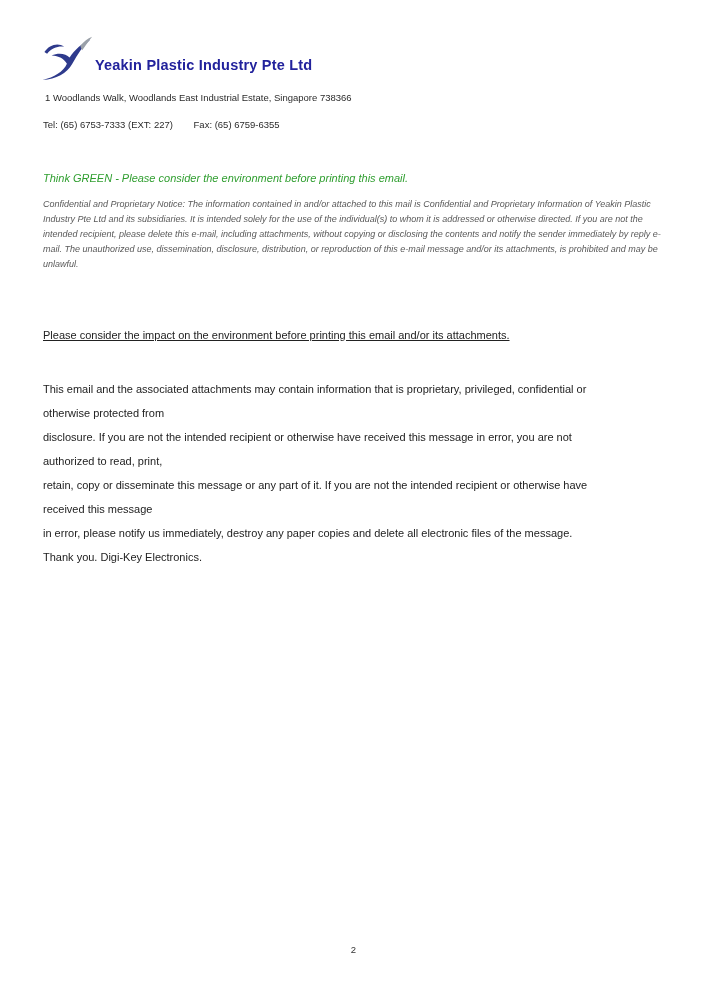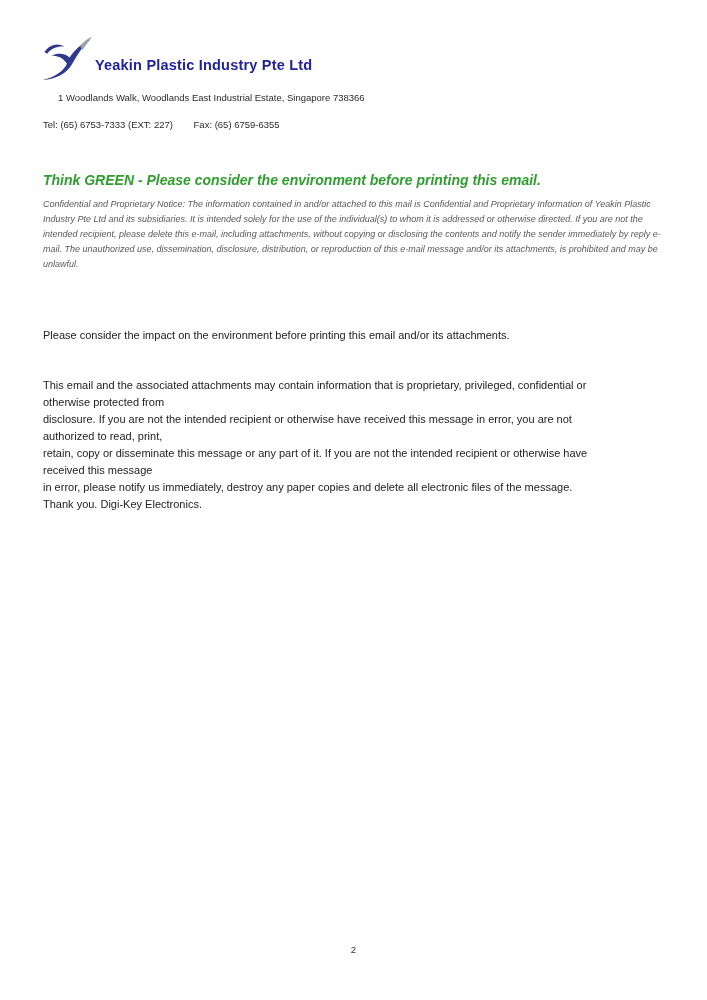--- a/index.html
+++ b/index.html
@@ -13,49 +13,49 @@
 
   .logo { position:absolute; left:39px; top:35px; width:54px; height:52px; }
 
   .company-name {
     position:absolute; left:95px; top:57px; margin:0;
     font-size:14.5px; font-weight:bold; letter-spacing:0.2px;
     color:#22229c;
     text-align:right;
   }
   .address {
-    position:absolute; left:58px; top:92px;
+    position:absolute; left:45px; top:92px;
     font-size:9.5px; color:#2b2b2b;
   }
   .contact {
     position:absolute; left:43px; top:119px;
     font-size:9.5px; color:#2b2b2b;
   }
   .contact .fax { margin-left:18px;text-align:right; }
 
   .eco-banner {
     position:absolute; left:43px; top:172px;
-    font-size:14px; font-weight:bold; font-style:italic;
+    font-size:11px; font-weight:normal; font-style:italic;
     color:#2f9e2f;
   }
 
   .notice {
     position:absolute; left:43px; top:197px; width:622px;
     font-size:9px; line-height:15px; font-style:italic;
     color:#595959;
   }
 
   .eco-note {
     position:absolute; left:43px; top:329px; width:640px;
-    font-size:11px; color:#222222;
+    font-size:11px; color:#222222;text-decoration:underline;
   }
 
   .disclaimer {
     position:absolute; left:43px; top:377px; width:645px;
-    font-size:11px; line-height:17px; color:#222222;
+    font-size:11px; line-height:24px; color:#222222;
   }
 
   .page-number {
     position:absolute; left:0; right:0; top:944px;
     text-align:center; font-size:9.5px; color:#333333;
   }
 </style>
 </head>
 <body>
 

